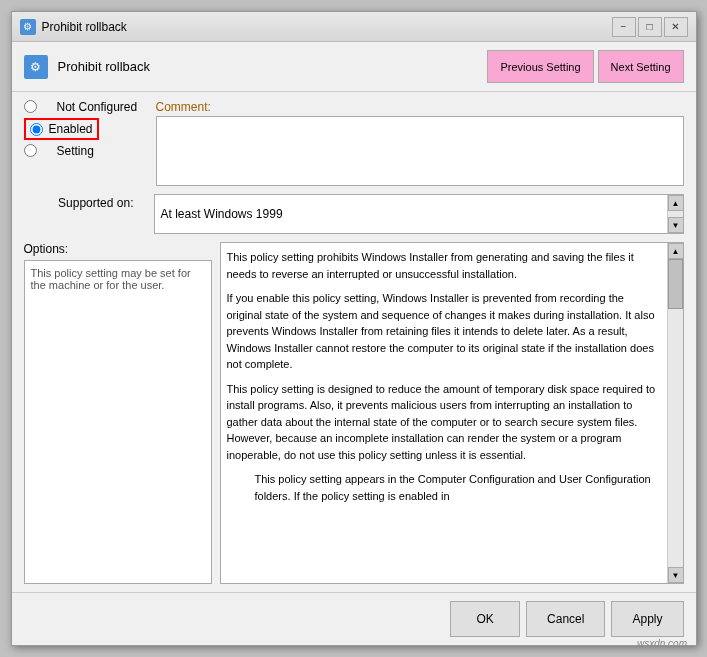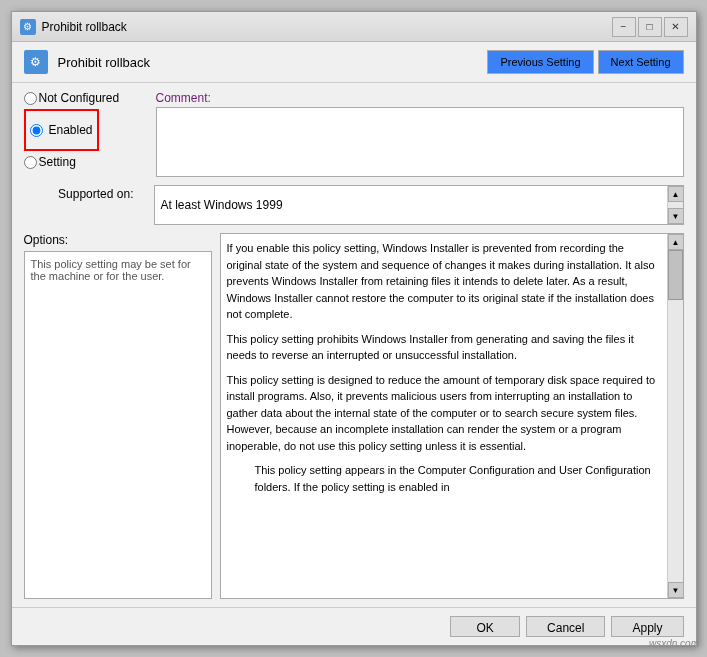--- a/index.html
+++ b/index.html
@@ -91,26 +91,26 @@
       flex: 1;
       font-size: 13px;
       font-weight: 400;
     }
     .header-buttons {
       display: flex;
       gap: 4px;
     }
     .nav-btn {
       padding: 0 12px;
-      background: #3b82f6;
+      background: #f9a8d4;
       border: 1px solid #aaa;
       cursor: pointer;
       font-size: 11px;
       color: #000;
-      height: 24px;
+      height: 33px;
     }
 
     .content-area {
       flex: 1;
       padding: 8px 12px;
       overflow: hidden;
       display: flex;
       flex-direction: column;
     }
 
@@ -122,48 +122,48 @@
 
     .radio-group {
       display: flex;
       flex-direction: column;
       gap: 4px;
       padding-top: 0;
       min-width: 120px;
     }
     .radio-item {
       display: flex;
-      align-items: flex-end;
-      gap: 2px;
+      align-items: flex-start;
+      gap: 20px;
       cursor: pointer;
     }
     .radio-item input[type="radio"] {
       margin: 0;
       cursor: pointer;
     }
     .radio-label {
       font-size: 12px;
     }
     .radio-enabled-wrapper {
       border: 2px solid red;
-      padding: 12px 4px;
+      padding: 2px 4px;
       display: inline-flex;
       align-items: center;
       gap: 6px;
     }
 
     .comment-section {
       flex: 1;
       display: flex;
       flex-direction: column;
       gap: 2px;
     }
     .comment-label {
       font-size: 12px;
-      color: #701a75;
+      color: #a16207;
     }
     .comment-textarea {
       flex: 1;
       border: 1px solid #aaa;
       background: white;
       resize: none;
       font-size: 11px;
       padding: 2px;
       min-height: 70px;
     }
@@ -280,31 +280,31 @@
       gap: 6px;
       flex-shrink: 0;
       background: #f0f0f0;
     }
     .footer-btn {
       padding: 4px 20px;
       background: #e0e0e0;
       border: 1px solid #aaa;
       cursor: pointer;
       font-size: 12px;
-      height: 21px;
+      height: 36px;
       min-width: 70px;
     }
     .footer-btn.apply {
       min-width: 60px;
     }
 
     .watermark {
       position: fixed;
       bottom: 8px;
-      right: 8px;
+      right: 20px;
       font-size: 10px;
       color: #888;
       font-style: italic;
     }
   </style>
 </head>
 <body>
 
 <div class="window">
 
@@ -372,22 +372,22 @@
         <div class="options-section">
           <div class="section-header">Options:</div>
           <div class="options-box">
             <span>This policy setting may be set for the machine or for the user.</span>
           </div>
         </div>
 
         <div class="help-section">
           <div style="display:flex;flex:1;min-height:0;border:1px solid #aaa;background:white;">
             <div class="help-box" style="flex:1;border:none;overflow-y:auto;">
+              <p>This policy setting prohibits Windows Installer from generating and saving the files it needs to reverse an interrupted or unsuccessful installation.</p>
               <p>If you enable this policy setting, Windows Installer is prevented from recording the original state of the system and sequence of changes it makes during installation. It also prevents Windows Installer from retaining files it intends to delete later. As a result, Windows Installer cannot restore the computer to its original state if the installation does not complete.</p>
-              <p>This policy setting prohibits Windows Installer from generating and saving the files it needs to reverse an interrupted or unsuccessful installation.</p>
               <p>This policy setting is designed to reduce the amount of temporary disk space required to install programs. Also, it prevents malicious users from interrupting an installation to gather data about the internal state of the computer or to search secure system files. However, because an incomplete installation can render the system or a program inoperable, do not use this policy setting unless it is essential.</p>
               <p>This policy setting appears in the Computer Configuration and User Configuration folders. If the policy setting is enabled in</p>
             </div>
             <div style="width:16px;background:#e8e8e8;border-left:1px solid #ccc;display:flex;flex-direction:column;">
               <div style="width:16px;height:16px;background:#d0d0d0;border:1px solid #aaa;display:flex;align-items:center;justify-content:center;font-size:8px;cursor:pointer;">▲</div>
               <div style="flex:1;position:relative;background:#e8e8e8;">
                 <div style="position:absolute;top:0;left:0;right:0;height:50px;background:#c0c0c0;border:1px solid #999;"></div>
               </div>
               <div style="width:16px;height:16px;background:#d0d0d0;border:1px solid #aaa;display:flex;align-items:center;justify-content:center;font-size:8px;cursor:pointer;">▼</div>
             </div>

